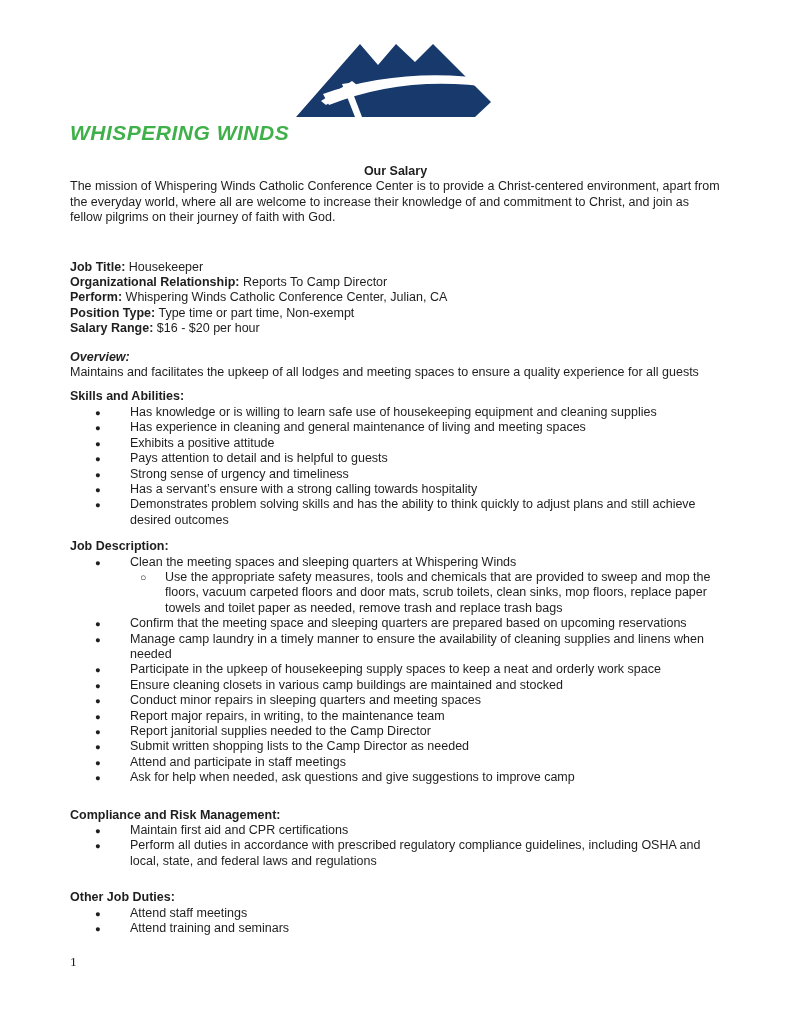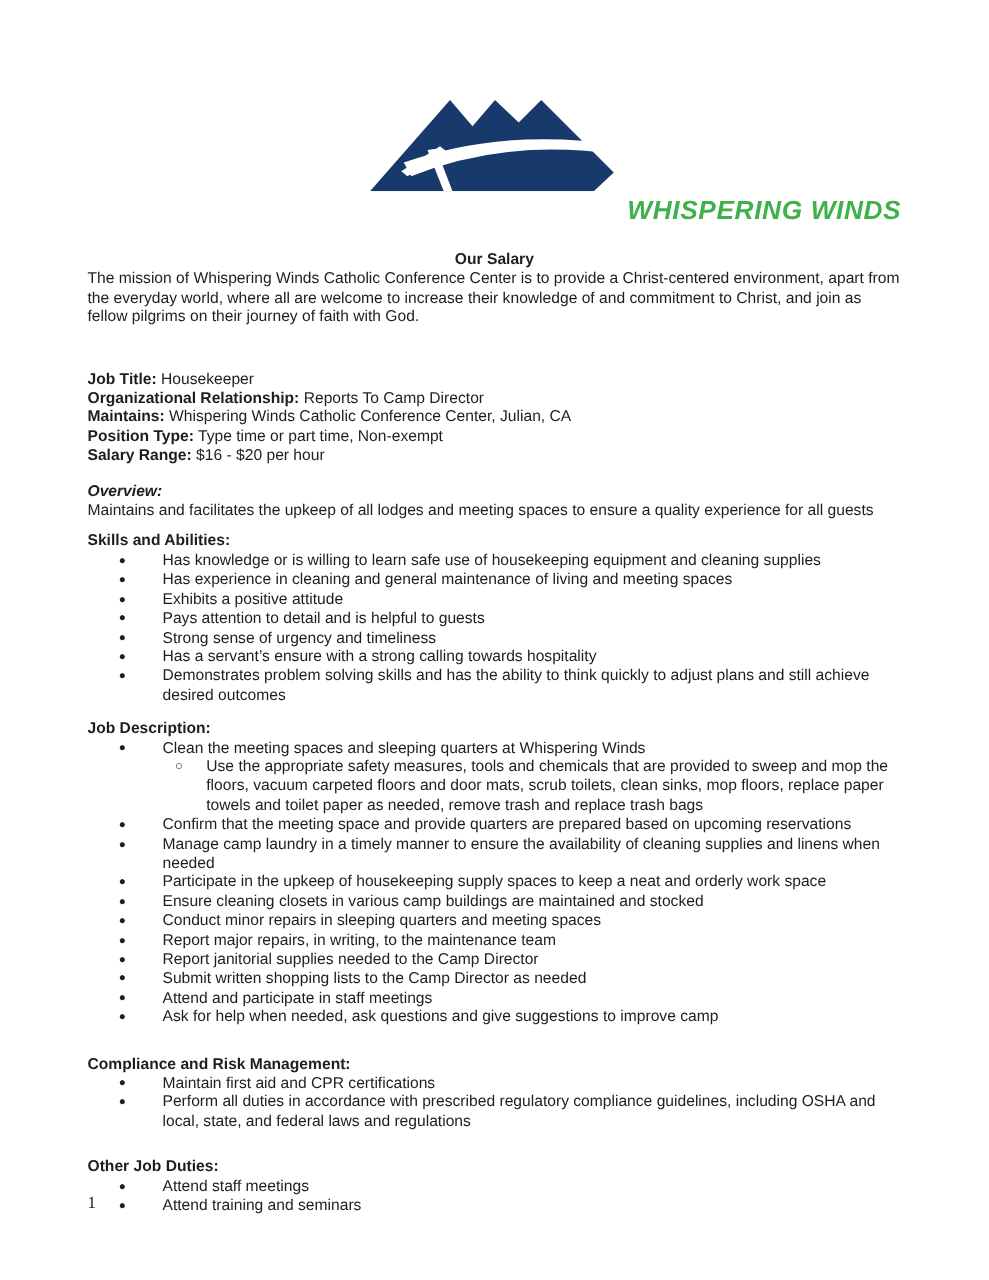--- a/index.html
+++ b/index.html
@@ -17,22 +17,22 @@
     line-height: 15.4px;
     color: #1e1e1e;
   }
   .page {
     padding: 0 70px;
     box-sizing: border-box;
     width: 791px;
   }
   
   .logo-block {
-    padding-top: 80px;
-    text-align: right;
+    padding-top: 44px;
+    text-align: left;
   }
   .logo-block svg {
     display: block;
     margin: 0 auto;
     width: 200px;
     height: 73px;
   }
   .brand {
     margin-top: 4px;
     font-size: 21px;
@@ -103,21 +103,21 @@
     </svg>
     <div class="brand">WHISPERING WINDS</div>
   </div>
 
   <div class="mission-heading">Our Salary</div>
   <div class="mission-body">The mission of Whispering Winds Catholic Conference Center is to provide a Christ-centered environment, apart from the everyday world, where all are welcome to increase their knowledge of and commitment to Christ, and join as fellow pilgrims on their journey of faith with God.</div>
 
   <div class="job-info">
     <div class="kv"><span class="lbl">Job Title:</span> <span>Housekeeper</span></div>
     <div class="kv"><span class="lbl">Organizational Relationship:</span> <span>Reports To Camp Director</span></div>
-    <div class="kv"><span class="lbl">Maintains:</span> <span>Whispering Winds Catholic Conference Center, Julian, CA</span></div>
+    <div class="kv"><span class="lbl">Perform:</span> <span>Whispering Winds Catholic Conference Center, Julian, CA</span></div>
     <div class="kv"><span class="lbl">Position Type:</span> <span>Type time or part time, Non-exempt</span></div>
     <div class="kv"><span class="lbl">Salary Range:</span> <span>$16 - $20 per hour</span></div>
   </div>
 
   <div class="sec-heading mt-overview">Overview:</div>
   <div>Maintains and facilitates the upkeep of all lodges and meeting spaces to ensure a quality experience for all guests</div>
 
   <div class="sec-heading mt-skills">Skills and Abilities:</div>
   <div>
     <div class="li l1">
@@ -155,21 +155,21 @@
     <div class="li l1">
         <span class="marker">●</span>
         <span class="txt">Clean the meeting spaces and sleeping quarters at Whispering Winds</span>
       </div>
     <div class="li l2">
         <span class="marker">○</span>
         <span class="txt">Use the appropriate safety measures, tools and chemicals that are provided to sweep and mop the floors, vacuum carpeted floors and door mats, scrub toilets, clean sinks, mop floors, replace paper towels and toilet paper as needed, remove trash and replace trash bags</span>
       </div>
     <div class="li l1">
         <span class="marker">●</span>
-        <span class="txt">Confirm that the meeting space and provide quarters are prepared based on upcoming reservations</span>
+        <span class="txt">Confirm that the meeting space and sleeping quarters are prepared based on upcoming reservations</span>
       </div>
     <div class="li l1">
         <span class="marker">●</span>
         <span class="txt">Manage camp laundry in a timely manner to ensure the availability of cleaning supplies and linens when needed</span>
       </div>
     <div class="li l1">
         <span class="marker">●</span>
         <span class="txt">Participate in the upkeep of housekeeping supply spaces to keep a neat and orderly work space</span>
       </div>
     <div class="li l1">

